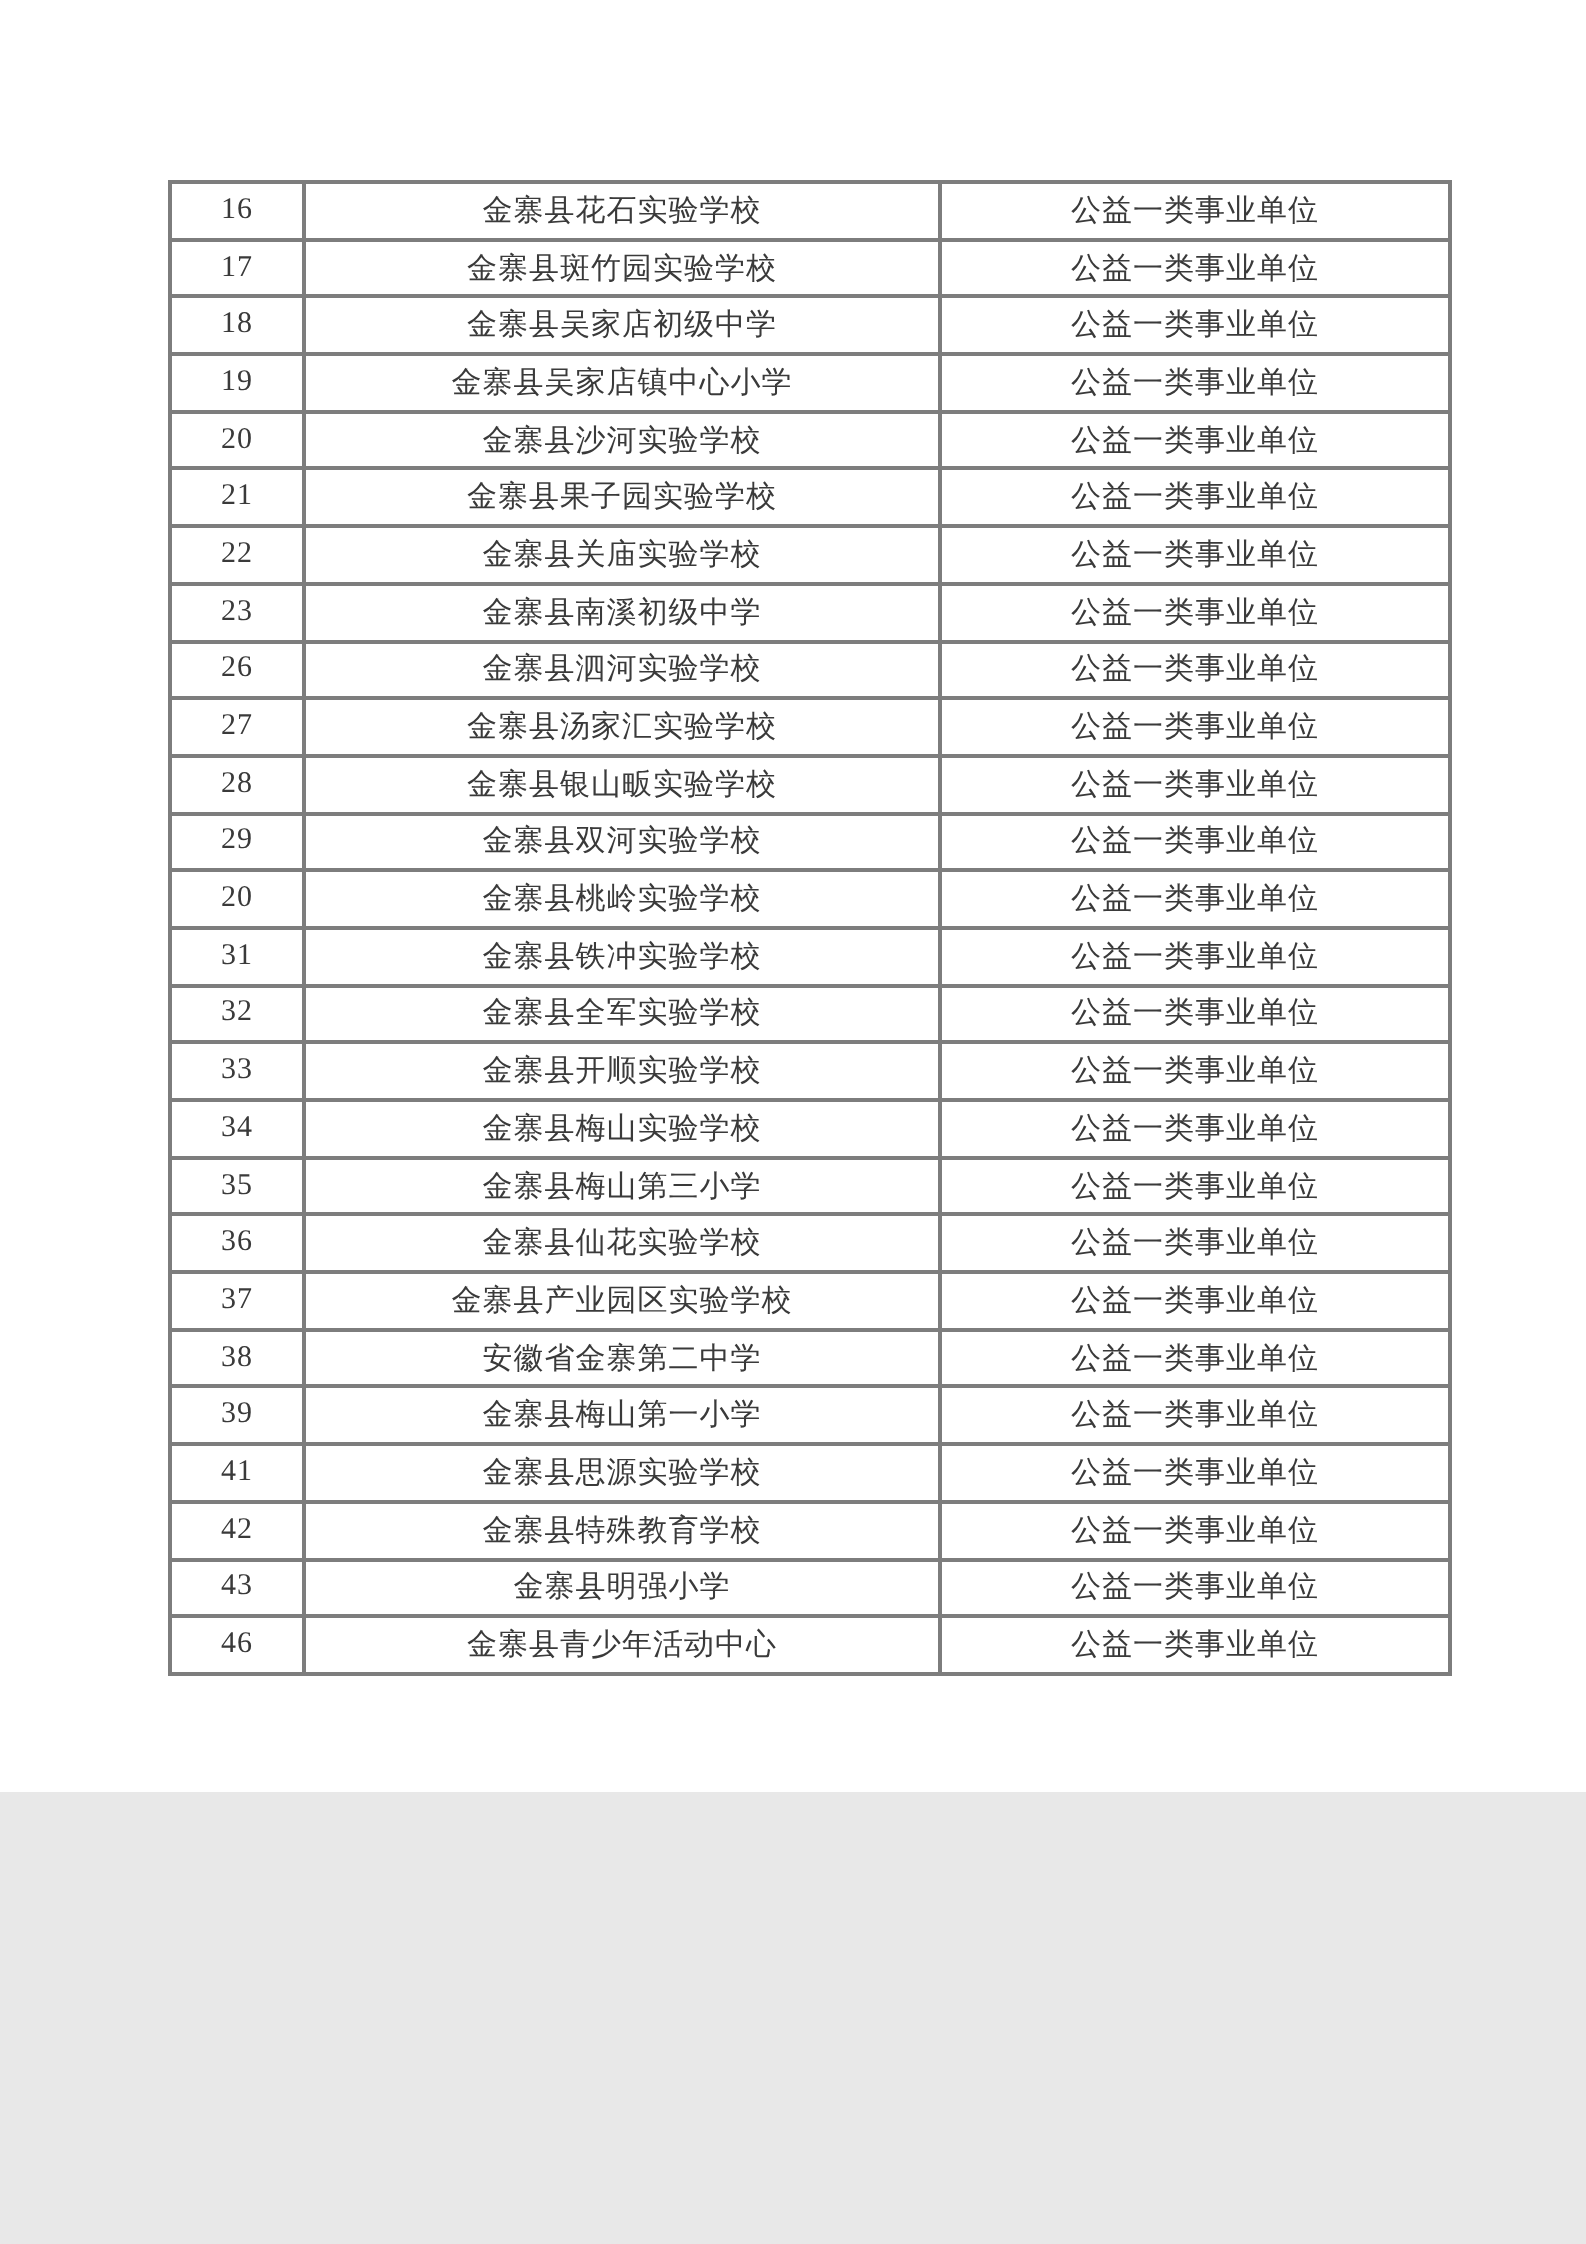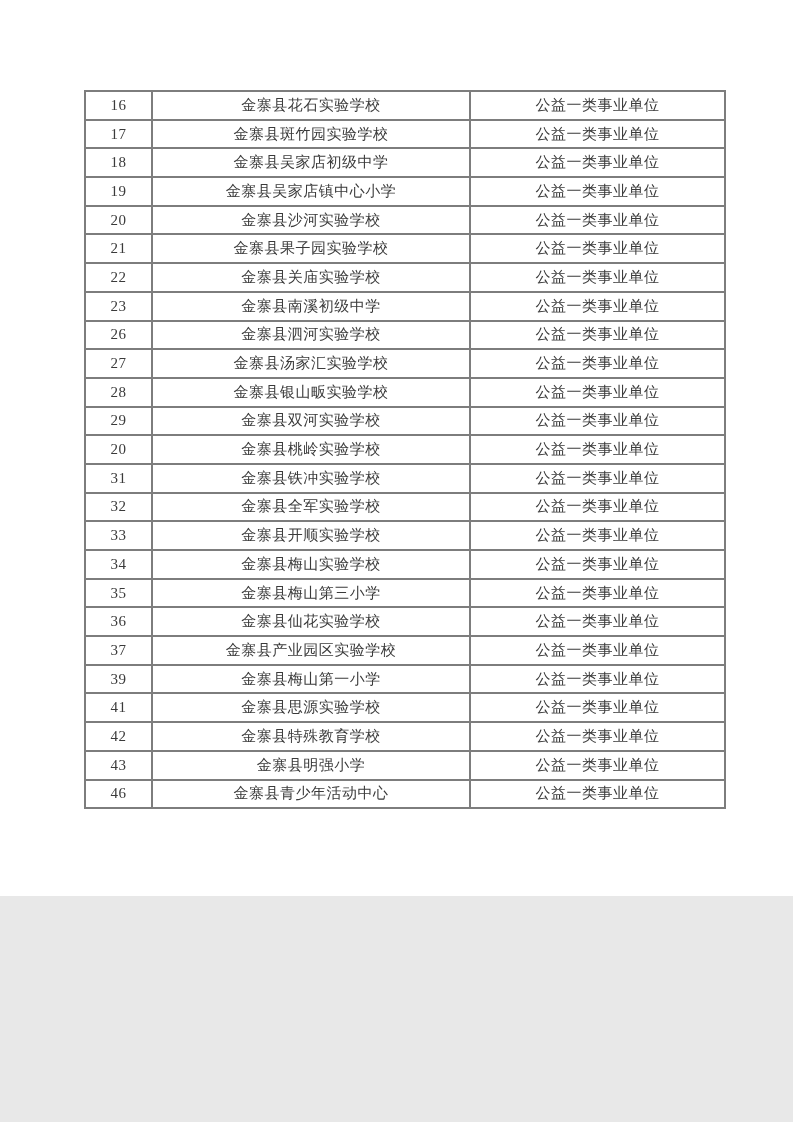--- a/index.html
+++ b/index.html
@@ -183,20 +183,25 @@
     <td class="c-name">金寨县仙花实验学校</td>
     <td class="c-cat">公益一类事业单位</td>
   </tr>
 
   <tr>
     <td class="c-no">37</td>
     <td class="c-name">金寨县产业园区实验学校</td>
     <td class="c-cat">公益一类事业单位</td>
   </tr>
 
+  <tr>
+    <td class="c-no">38</td>
+    <td class="c-name">安徽省金寨第二中学</td>
+    <td class="c-cat">公益一类事业单位</td>
+  </tr>
 
   <tr>
     <td class="c-no">39</td>
     <td class="c-name">金寨县梅山第一小学</td>
     <td class="c-cat">公益一类事业单位</td>
   </tr>
 
 
   <tr>
     <td class="c-no">41</td>

